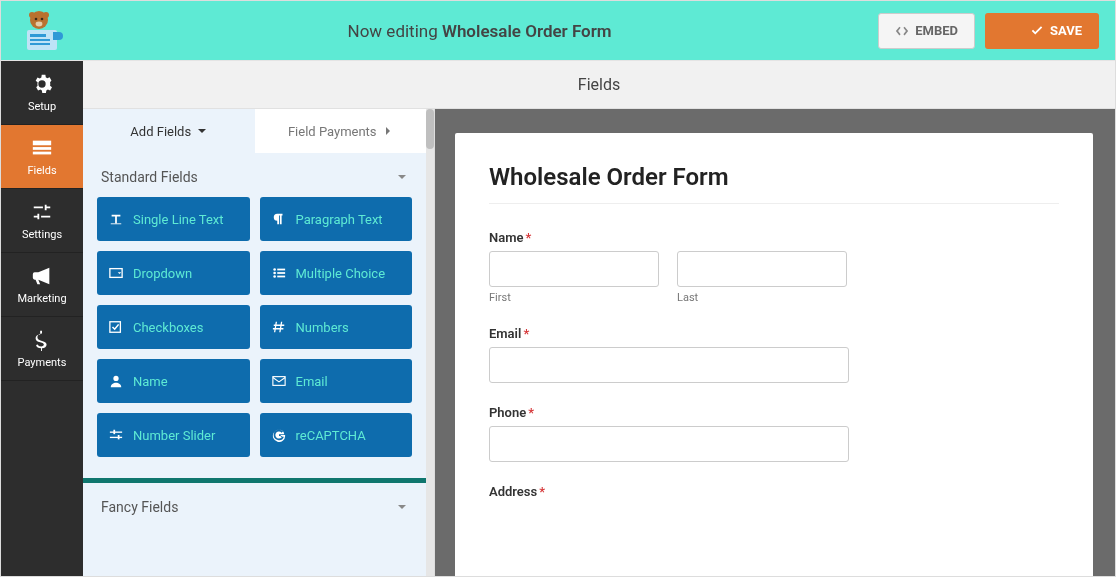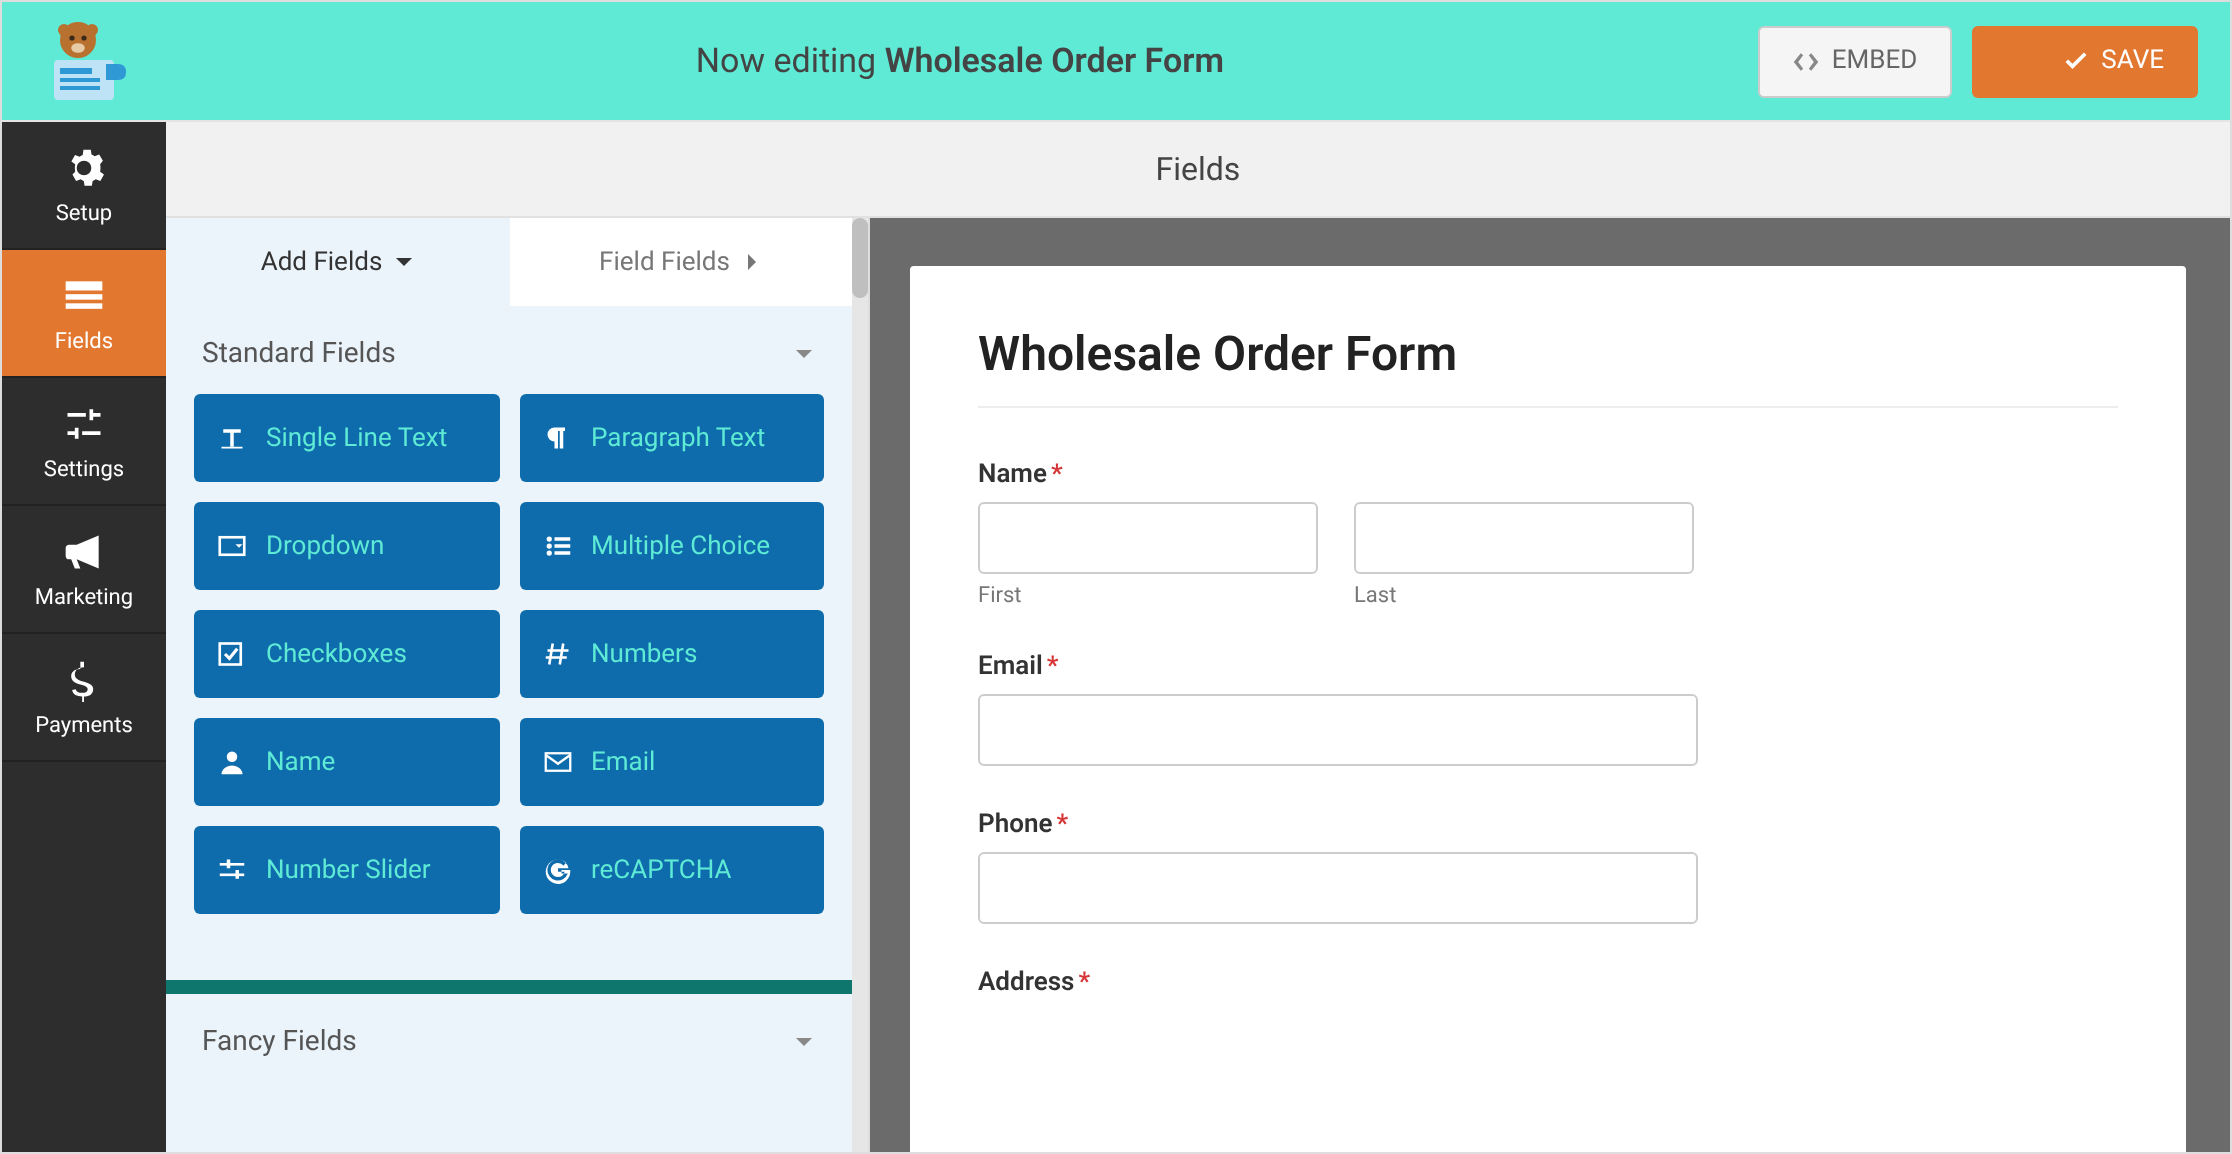--- a/index.html
+++ b/index.html
@@ -4,21 +4,21 @@
 <style>
 * { box-sizing: border-box; margin: 0; padding: 0; }
 body { font-family: -apple-system, BlinkMacSystemFont, "Segoe UI", Roboto, Arial, sans-serif; background: #fff; color: #444; width: 1116px; height: 577px; overflow: hidden; border: 1px solid #ddd; }
 
 
 .top-header { display: flex; align-items: center; height: 60px; border-bottom: 1px solid #e4e4e4; background: #5eead4; padding: 0 16px 0 12px; }
 .logo-wrap { width: 68px; display: flex; align-items: center; }
 .editing-title { flex: 1; text-align: center; color: #444; font-size: 17px; }
 .editing-title strong { font-weight: 600; color: #444; }
 .header-actions { display: flex; gap: 10px; }
-.btn { display: inline-flex; align-items: center; gap: 6px; height: 36px; padding: 0 16px; border-radius: 3px; font-size: 13px; font-weight: 400; cursor: pointer; border: 1px solid transparent; }
+.btn { display: inline-flex; align-items: center; gap: 6px; height: 36px; padding: 0 16px; border-radius: 3px; font-size: 13px; font-weight: 700; cursor: pointer; border: 1px solid transparent; }
 .btn-embed { background: #f5f5f5; border-color: #ccc; color: #666; }
 .btn-save { background: #e27730; color: #fff; padding-left: 44px; }
 .btn-save svg, .btn-embed svg { width: 14px; height: 14px; }
 
 
 .main { display: flex; height: calc(577px - 60px); }
 
 
 .nav-sidebar { width: 82px; background: #2d2d2d; display: flex; flex-direction: column; }
 .nav-item { height: 64px; display: flex; flex-direction: column; align-items: center; justify-content: center; gap: 5px; color: #fff; font-size: 11px; cursor: pointer; border-bottom: 1px solid #222; }
@@ -38,21 +38,21 @@
 .fields-scroll-thumb { position: absolute; top: 0; left: 0; right: 0; height: 40px; background: #bfbfbf; border-radius: 4px; }
 
 .fields-panel-inner { margin-right: 8px; }
 
 .panel-tabs { display: flex; height: 44px; background: #fff; }
 .panel-tab { flex: 1; display: flex; align-items: center; justify-content: center; gap: 6px; font-size: 13px; color: #777; cursor: pointer; }
 .panel-tab.active { background: #ebf3fb; color: #333; }
 .panel-tab svg { width: 10px; height: 10px; fill: currentColor; }
 
 .group-header { display: flex; align-items: center; justify-content: space-between; padding: 16px 18px 12px; color: #555; font-size: 14px; cursor: pointer; }
-.group-header.secondary { border-top: 7px solid #0f766e; margin-top: 19px; }
+.group-header.secondary { border-top: 5px solid #0f766e; margin-top: 7px; }
 .group-header svg { width: 12px; height: 12px; fill: #888; }
 
 .field-grid { display: grid; grid-template-columns: 1fr 1fr; gap: 10px; padding: 0 14px 14px; }
 .field-btn { background: #0e6cad; color: #5eead4; height: 44px; border-radius: 3px; display: flex; align-items: center; padding: 0 12px; gap: 10px; font-size: 13px; cursor: pointer; }
 .field-btn svg { width: 14px; height: 14px; fill: #fff; flex-shrink: 0; }
 
 
 .preview-wrap { flex: 1; background: #6b6b6b; padding: 24px 22px 0 20px; overflow: hidden; }
 .preview-card { background: #fff; border-radius: 2px; padding: 30px 34px 10px; height: 100%; }
 .form-title { font-size: 24px; font-weight: 600; color: #222; margin-bottom: 12px; }
@@ -156,21 +156,21 @@
       <div class="fields-panel">
         <div class="fields-panel-inner">
           <div class="panel-tabs">
             <div class="panel-tab active">
               <span>Add Fields</span>
               <svg viewBox="0 0 10 10">
                   <path d="M1 3l4 4 4-4z"></path>
                 </svg>
             </div>
             <div class="panel-tab">
-              <span>Field Fields</span>
+              <span>Field Payments</span>
               <svg viewBox="0 0 10 10">
                   <path d="M3 1l4 4-4 4z"></path>
                 </svg>
             </div>
           </div>
 
           <div class="group-header">
             <span>Standard Fields</span>
             <svg viewBox="0 0 12 12">
                 <path d="M2 4l4 4 4-4z"></path>

